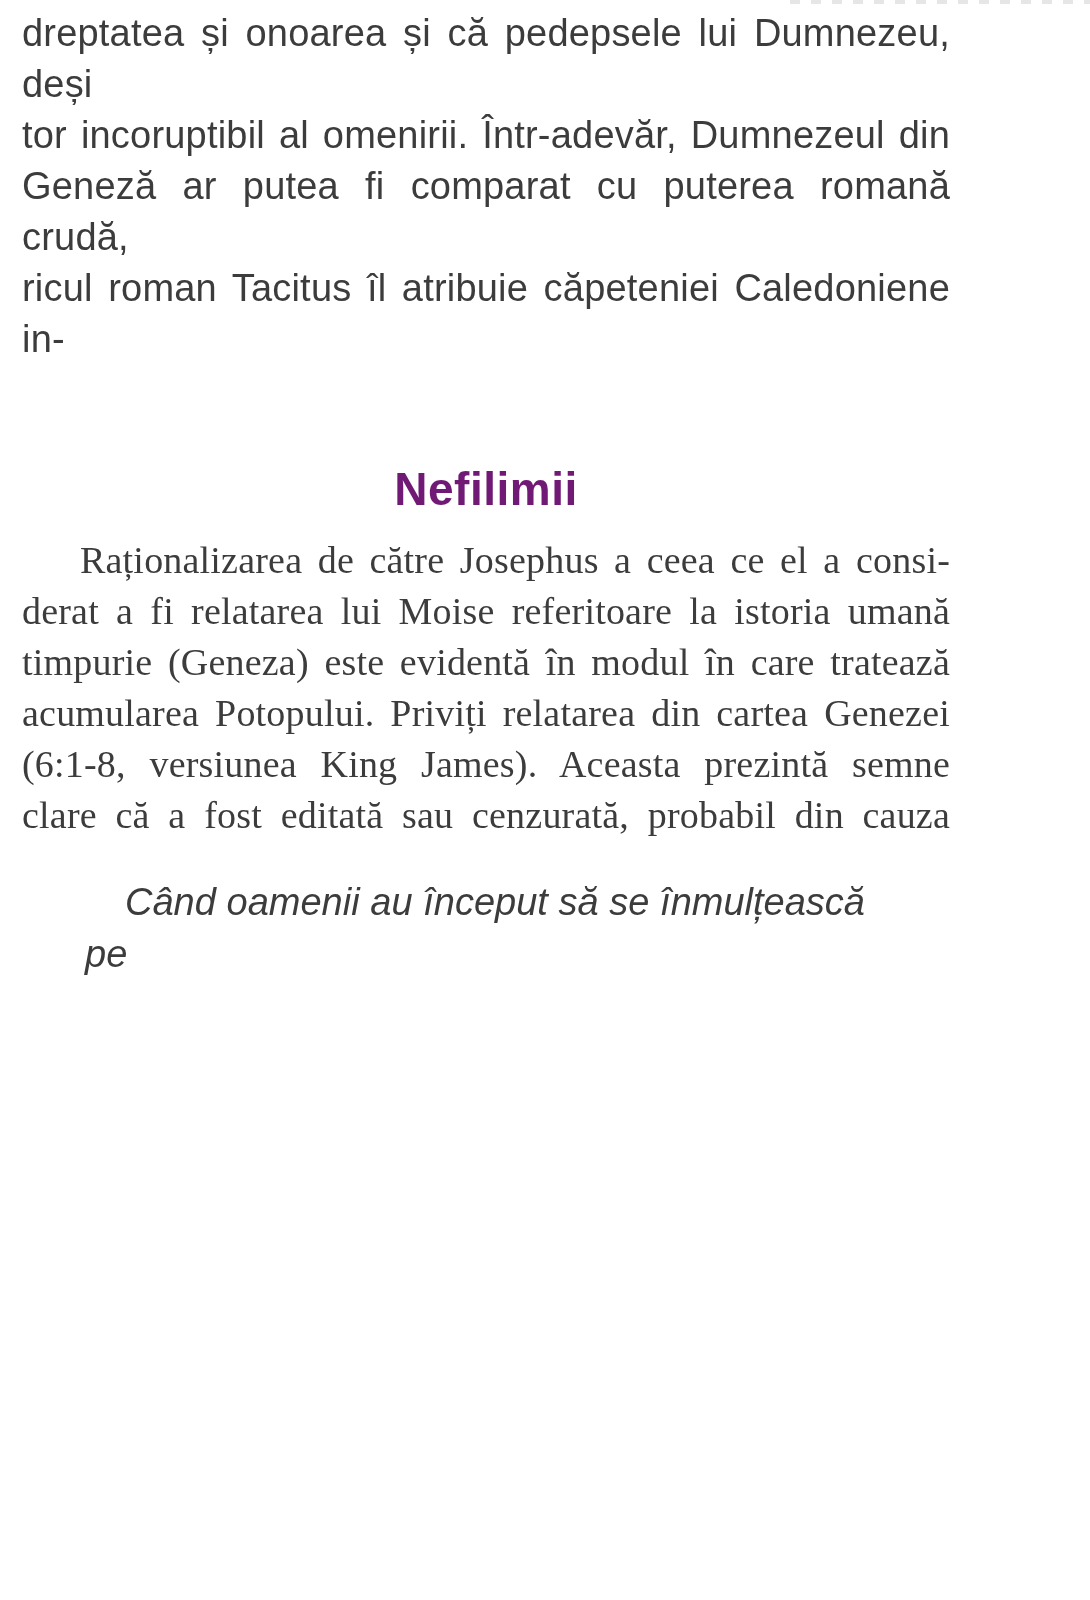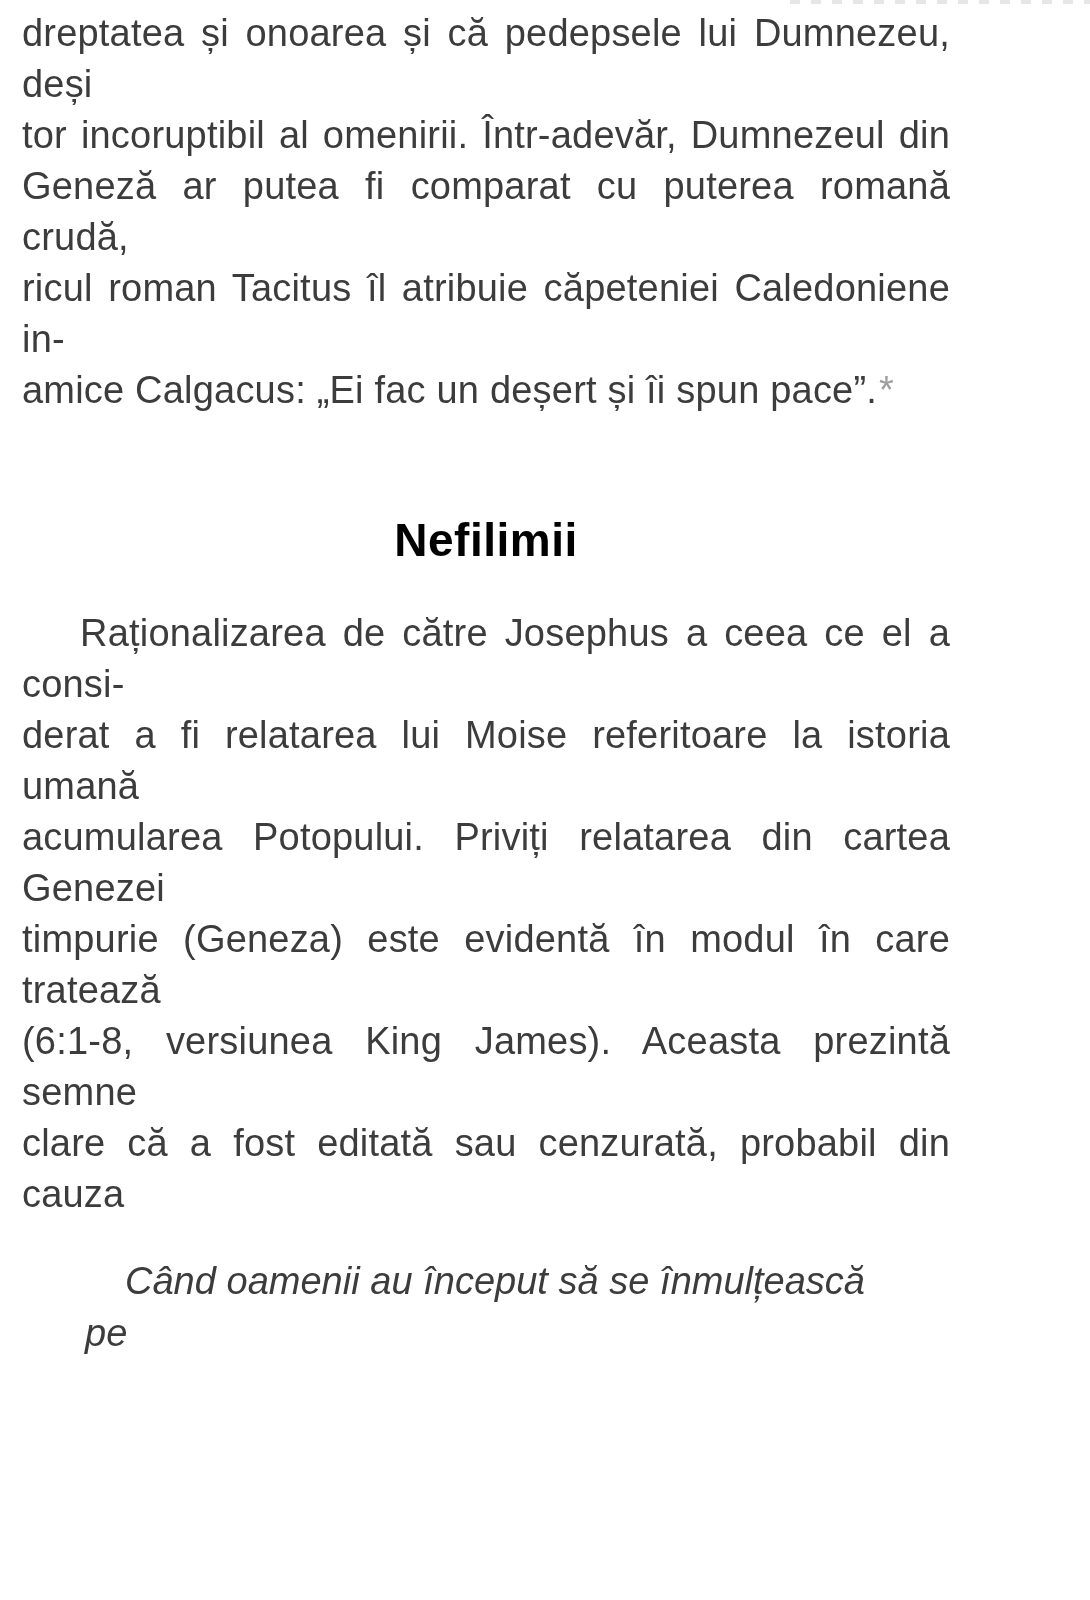--- a/index.html
+++ b/index.html
@@ -29,38 +29,38 @@
     width: 928px;
   }
 
   .para {
     font-size: 38px;
     line-height: 51px;
     color: #3c3c3c;
     letter-spacing: 0.2px;
   }
   .para-1 { margin-top: 8px; }
-  .para-2 { margin-top: 40px; }
+  .para-2 { margin-top: 18px; font-family: Liberation Serif, serif; }
 
   .line {
     text-align: justify;
     text-align-last: justify;
   }
   .line-last {
     text-align: left;
     text-align-last: left;
   }
   .indent { text-indent: 58px; }
 
   .heading {
     margin-top: 96px;
     font-size: 46px;
     line-height: 56px;
     font-weight: bold;
-    color: #000000;
+    color: #701a75;
     text-align: center;
     letter-spacing: 0.5px;
   }
 
   .quote {
     margin-top: 36px;
     margin-left: 63px;
     width: 780px;
     font-style: italic;
     font-size: 38px;
@@ -79,30 +79,29 @@
 
 <div class="edge-dashes"></div>
 
 <div class="content">
 
   <div class="para para-1">
     <div class="line">dreptatea și onoarea și că pedepsele lui Dumnezeu, deși</div>
     <div class="line">tor incoruptibil al omenirii. Într-adevăr, Dumnezeul din</div>
     <div class="line">Geneză ar putea fi comparat cu puterea romană crudă,</div>
     <div class="line">ricul roman Tacitus îl atribuie căpeteniei Caledoniene in-</div>
-    <div class="line line-last"><span>amice Calgacus: „Ei fac un deșert și îi spun pace”.</span><span class="fn-ref">*</span></div>
   </div>
 
   <div class="heading">Nefilimii</div>
 
   <div class="para para-2">
     <div class="line indent">Raționalizarea de către Josephus a ceea ce el a consi-</div>
     <div class="line">derat a fi relatarea lui Moise referitoare la istoria umană</div>
+    <div class="line">timpurie (Geneza) este evidentă în modul în care tratează</div>
     <div class="line">acumularea Potopului. Priviți relatarea din cartea Genezei</div>
-    <div class="line">timpurie (Geneza) este evidentă în modul în care tratează</div>
     <div class="line">(6:1-8, versiunea King James). Aceasta prezintă semne</div>
     <div class="line">clare că a fost editată sau cenzurată, probabil din cauza</div>
   </div>
 
   <div class="quote">
     <div class="line q-indent">Când oamenii au început să se înmulțească pe</div>
 
   </div>
 
 </div>

